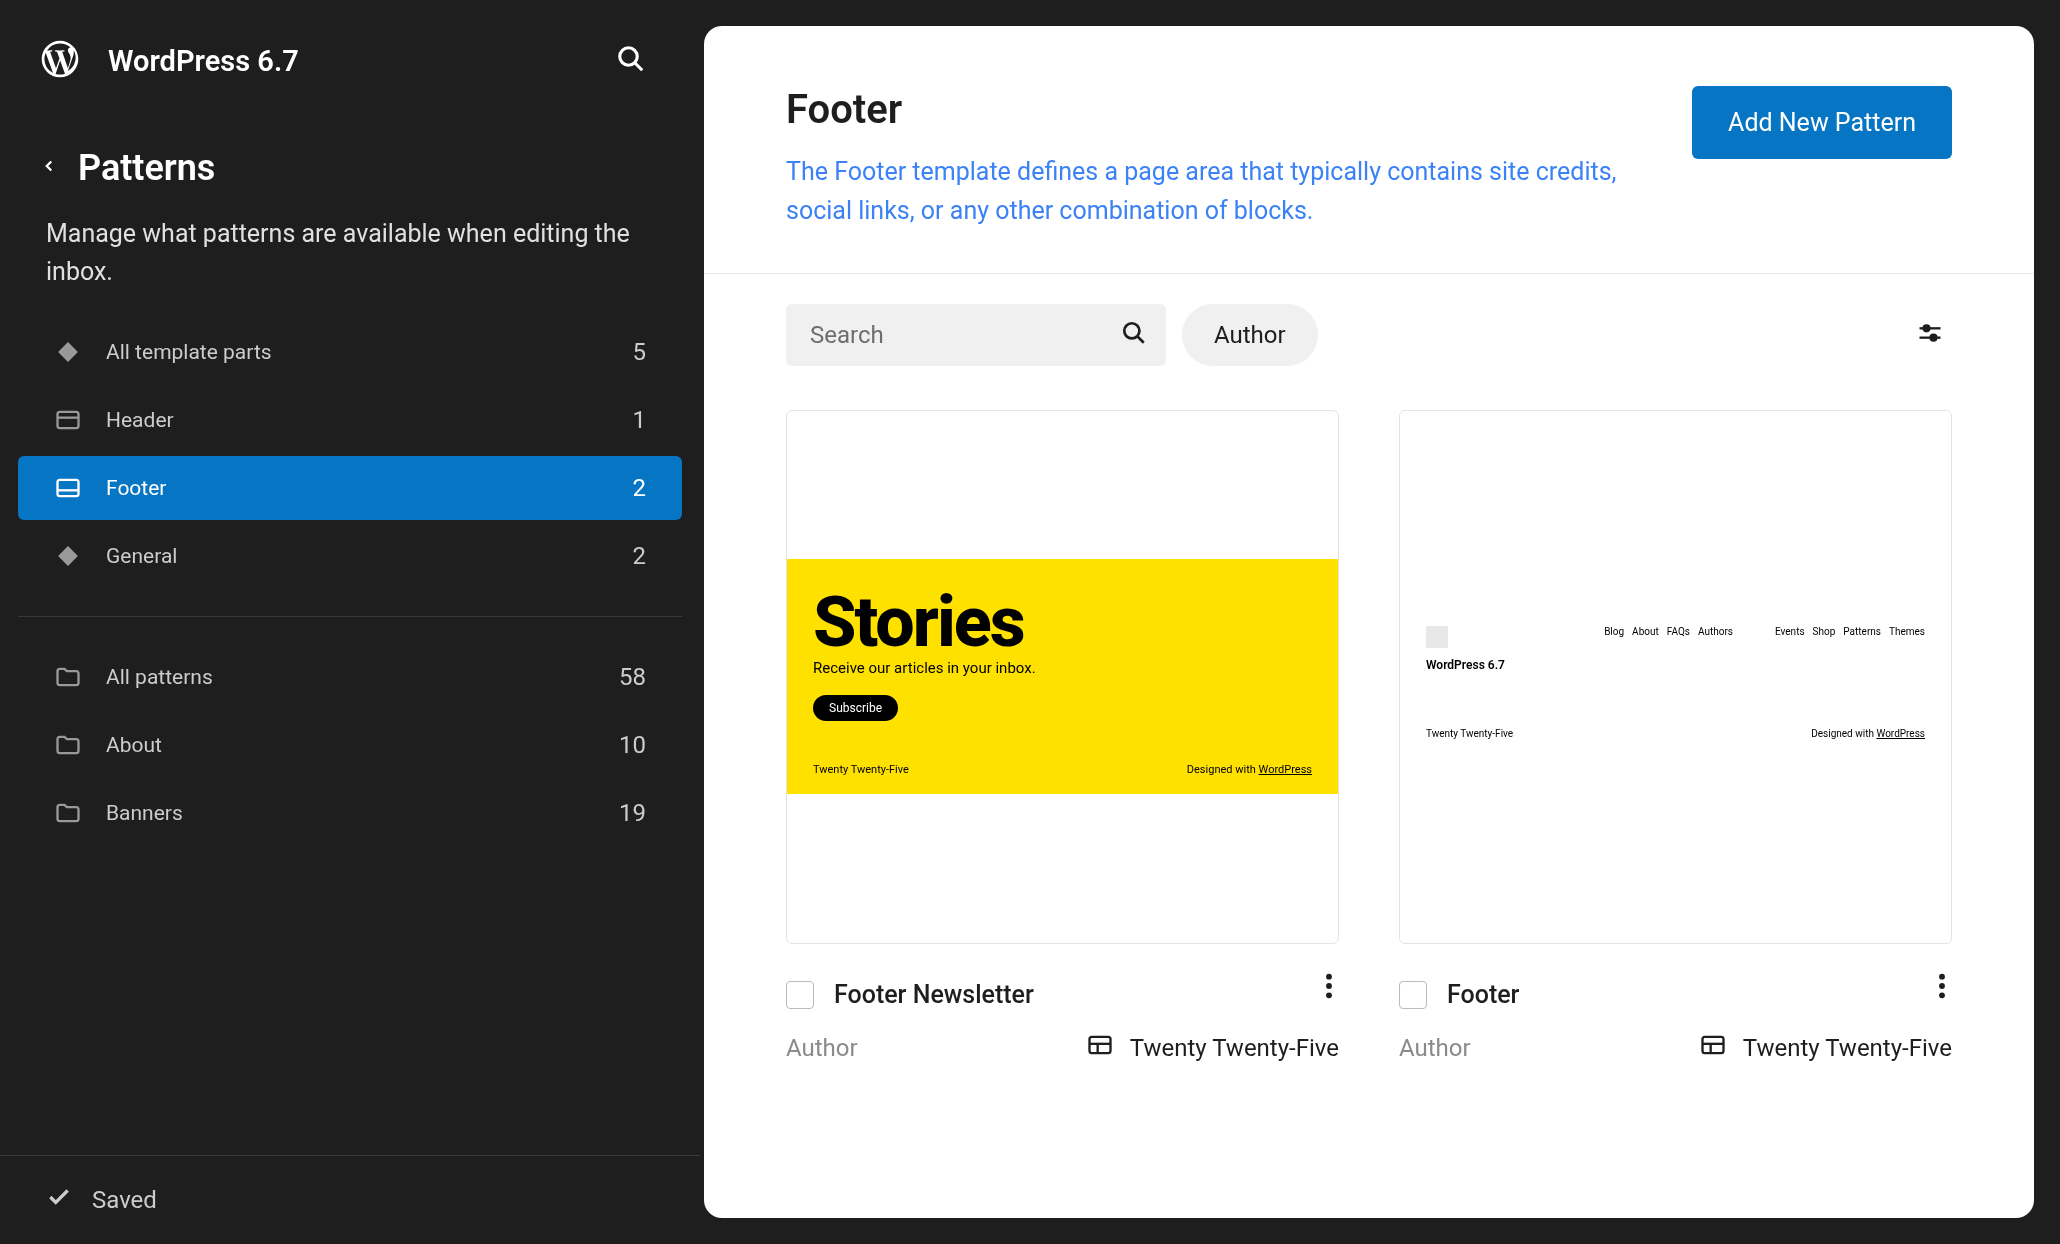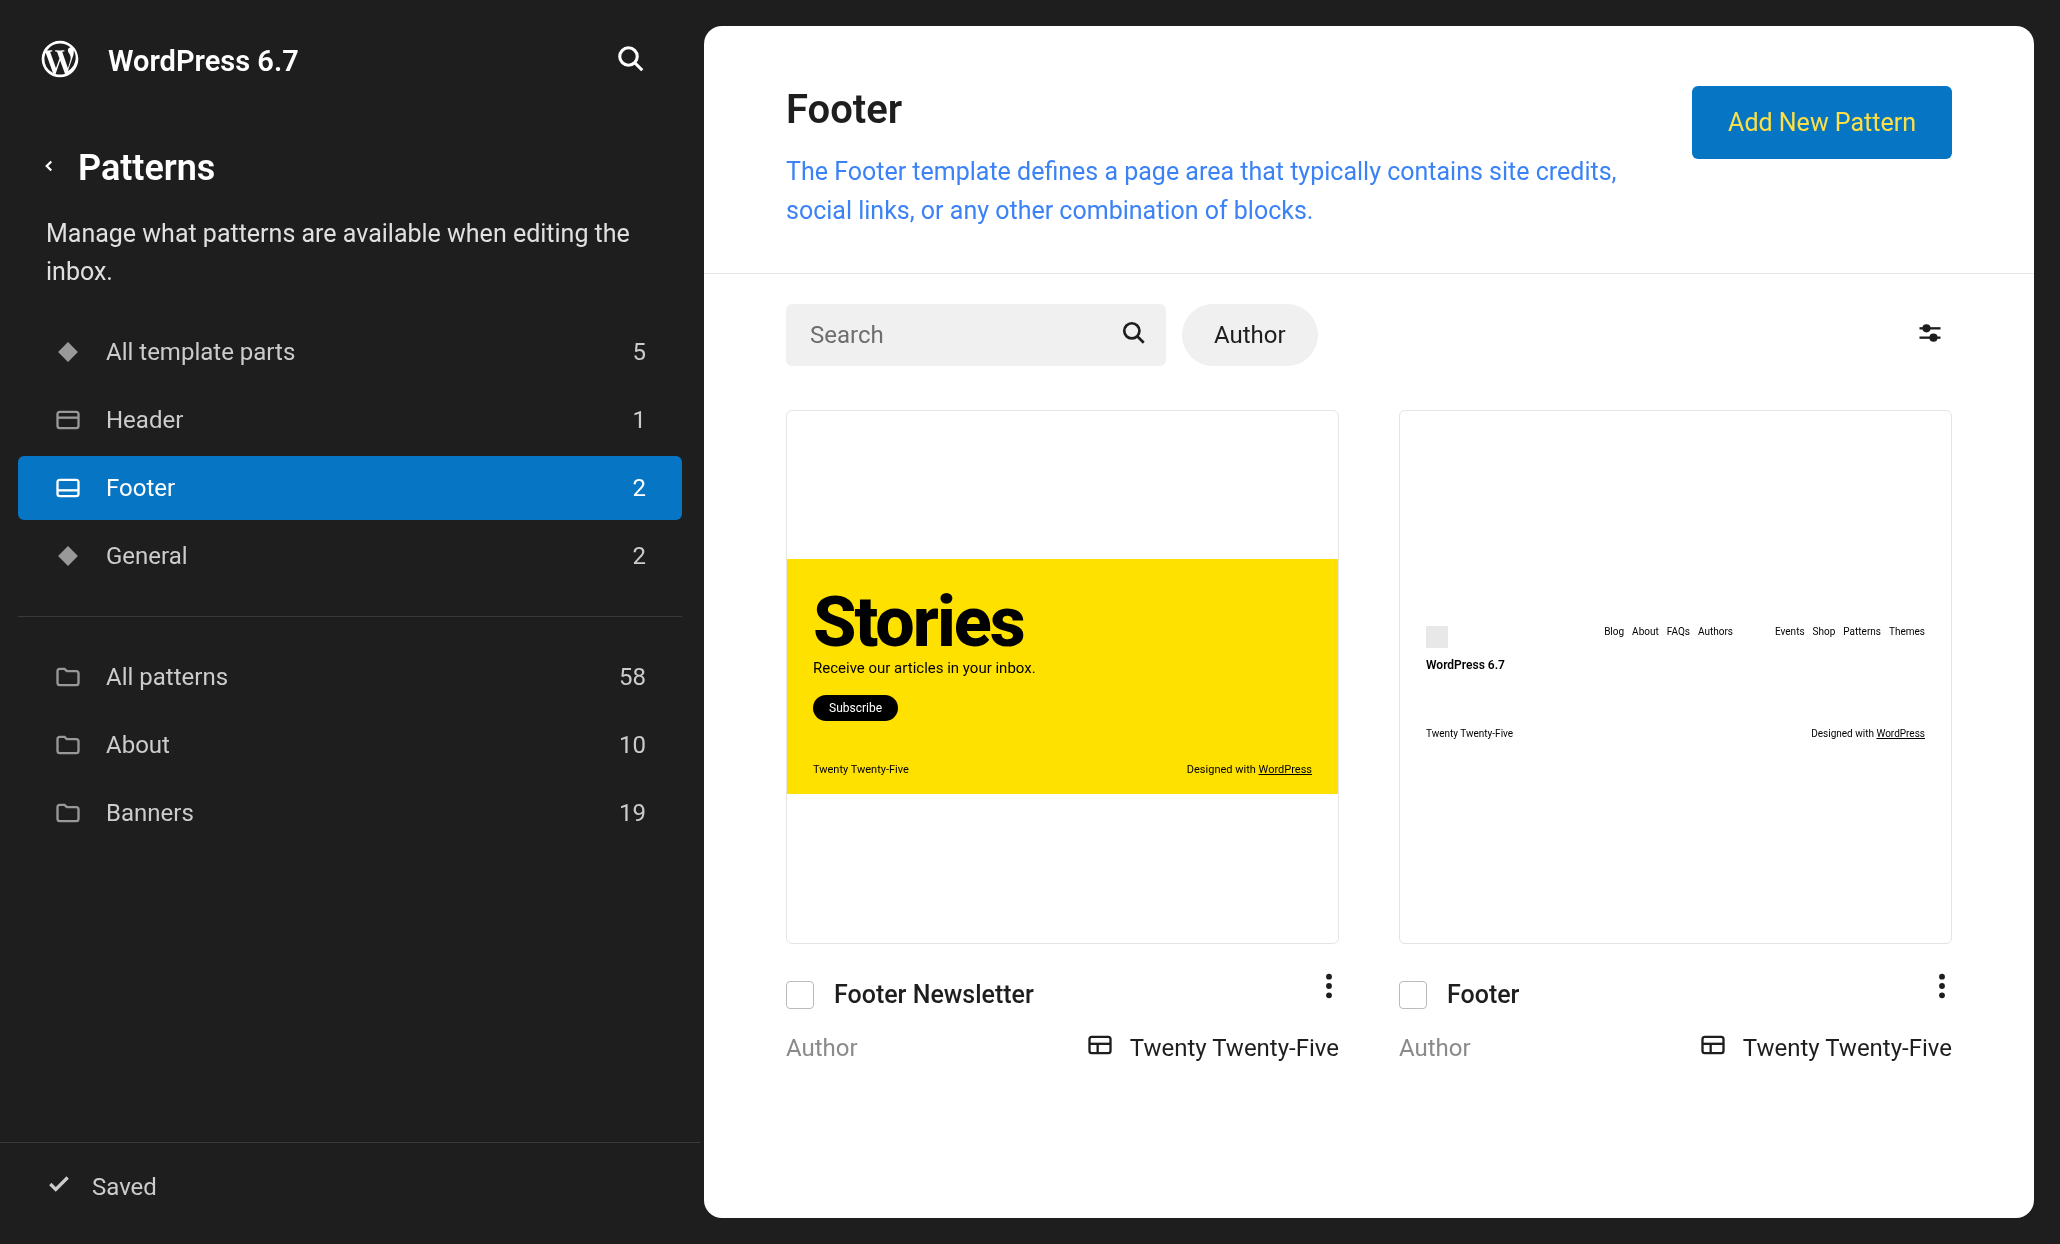--- a/index.html
+++ b/index.html
@@ -11,36 +11,36 @@
     .sb-title{font-size:29px;font-weight:600;color:#fff}
     .search-icon svg{width:30px;height:30px;stroke:#fff;stroke-width:2.5;fill:none}
     .search-icon{background:none;border:none;cursor:pointer;padding:8px}
     .sb-section{padding:0 18px}
     .sb-patterns-hdr{display:flex;align-items:center;gap:20px;padding:26px 0 26px 22px}
     .sb-patterns-hdr svg{width:18px;height:18px;stroke:#fff;stroke-width:3;fill:none}
     .sb-patterns-hdr h2{font-size:36px;font-weight:600;color:#fff}
     .sb-desc{color:#e0e0e0;font-size:25px;line-height:1.5;padding:0 30px 30px 46px}
     .nav-item{display:flex;align-items:center;padding:18px 36px 18px 36px;gap:24px;cursor:pointer;border-radius:6px;margin:0 0 4px 0}
     .nav-item .icn{width:28px;height:28px;display:flex;align-items:center;justify-content:center;color:#999}
-    .nav-item .lbl{flex:1;font-size:24px;color:#ccc}
+    .nav-item .lbl{flex:1;font-size:21px;color:#ccc}
     .nav-item .cnt{font-size:24px;color:#ccc}
     .nav-item.active{background:#0675c4}
     .nav-item.active .lbl,.nav-item.active .cnt{color:#fff}
     .nav-item.active .icn{color:#fff}
     .divider{height:1px;background:#3a3a3a;margin:28px 0}
-    .sb-footer{border-top:1px solid #3a3a3a;padding:28px 46px;display:flex;align-items:center;gap:20px;position:absolute;bottom:13px;left:0;right:0;background:#1e1e1e}
+    .sb-footer{border-top:1px solid #3a3a3a;padding:28px 46px;display:flex;align-items:center;gap:20px;position:absolute;bottom:0;left:0;right:0;background:#1e1e1e}
     .sb-footer svg{width:26px;height:26px;stroke:#ccc;stroke-width:3;fill:none}
     .sb-footer span{font-size:24px;color:#ccc}
     .main{flex:1;padding:26px 26px 26px 4px}
     .panel{background:#fff;border-radius:18px;height:100%;display:flex;flex-direction:column;overflow:hidden}
     .panel-hdr{padding:60px 82px 42px 82px;border-bottom:1px solid #e8e8e8;display:flex;gap:40px;align-items:flex-start}
     .panel-hdr .txt{flex:1}
     .panel-hdr h1{font-size:40px;font-weight:600;color:#1e1e1e;margin-bottom:20px}
     .panel-hdr p{font-size:25px;color:#3b82f6;line-height:1.55;max-width:1000px}
-    .btn-primary{background:#0675c4;color:#fde047;border:none;border-radius:6px;padding:22px 36px;font-size:25px;cursor:pointer;white-space:nowrap}
+    .btn-primary{background:#0675c4;color:#ffffff;border:none;border-radius:6px;padding:22px 36px;font-size:25px;cursor:pointer;white-space:nowrap}
     .toolbar{display:flex;align-items:center;padding:30px 82px 14px 82px;gap:16px}
     .search-box{display:flex;align-items:center;background:#f0f0f0;border-radius:6px;padding:0 20px 0 24px;height:62px;width:380px}
     .search-box input{border:none;background:transparent;font-size:24px;color:#000000;outline:none;flex:1}
     .search-box input::placeholder{color:#6e6e6e}
     .search-box svg{width:26px;height:26px;stroke:#1e1e1e;stroke-width:2.5;fill:none}
     .chip{background:#f0f0f0;border:none;border-radius:50px;padding:0 32px;height:62px;font-size:24px;color:#1e1e1e;cursor:pointer}
     .spacer{flex:1}
     .settings-btn{background:none;border:none;cursor:pointer;padding:8px}
     .settings-btn svg{width:28px;height:28px;stroke:#1e1e1e;stroke-width:2;fill:none}
     .grid{display:grid;grid-template-columns:1fr 1fr;gap:60px;padding:30px 82px 50px 82px}

